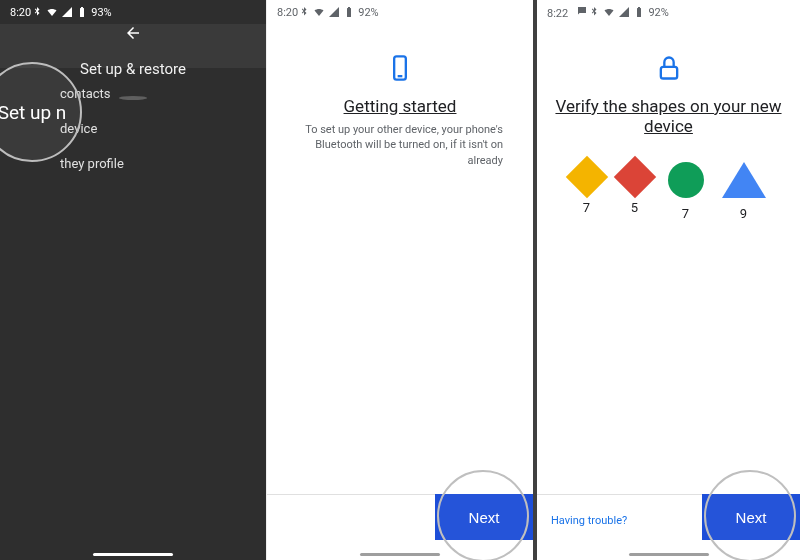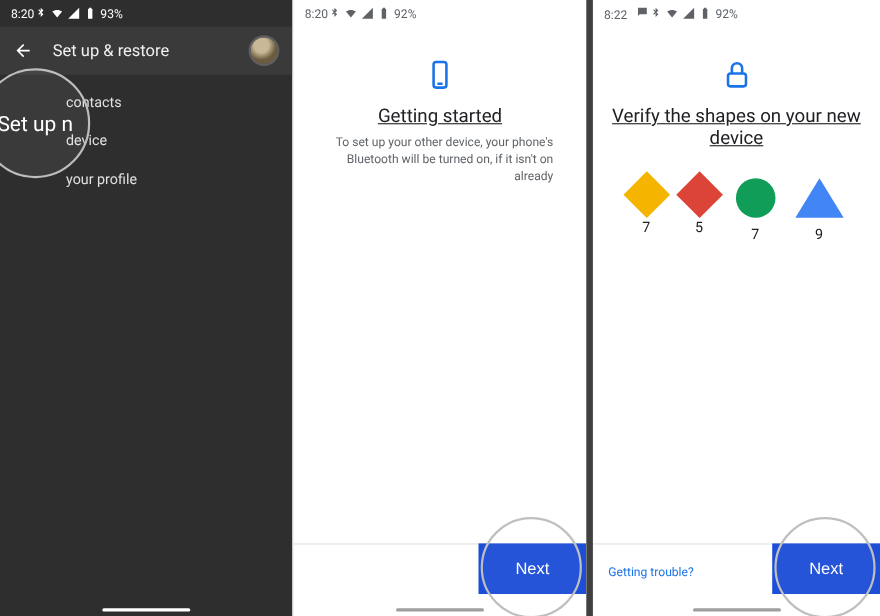--- a/index.html
+++ b/index.html
@@ -11,21 +11,21 @@
       display: flex;
       overflow: hidden;
     }
     .panel {
       height: 560px;
       position: relative;
       overflow: hidden;
     }
     .panel-1 { width: 266px; background: #2e2e2e; color: #f1f1f1; }
     .panel-2 { width: 267px; background: #fff; color: #202124; border-left: 1px solid #eee; }
-    .panel-3 { width: 267px; background: #fff; color: #202124; border-left: 6px solid #404040; }
+    .panel-3 { width: 267px; background: #fff; color: #202124; border-left: 4px solid #404040; }
 
     
     .status-bar {
       height: 24px;
       display: flex;
       align-items: center;
       padding: 0 10px;
       font-size: 11px;
     }
     .panel-1 .status-bar { color: #fff; background: #2e2e2e; }
@@ -34,20 +34,21 @@
     .status-icon { display: inline-flex; width: 12px; height: 12px; }
 
     
     .appbar {
       height: 44px;
       display: flex;
       align-items: center;
       padding: 0 12px;
       gap: 18px;
       background: #3a3a3a;
+      flex-direction: column;
     }
     .back-arrow { width: 18px; height: 18px; }
     .appbar-title { font-size: 15px; flex: 1; color: #f1f1f1; }
     .avatar {
       width: 28px; height: 28px; border-radius: 50%;
       background: radial-gradient(circle at 40% 30%, #c9b897 0 30%, #6b5c3f 60%);
       border: 2px solid #5f5f5f;
     }
     .settings-list { padding: 8px 0; }
     .settings-item {
@@ -215,21 +216,21 @@
           <path d="M20 11H7.8l5.6-5.6L12 4l-8 8 8 8 1.4-1.4L7.8 13H20z"></path>
         </svg>
     </span>
     <span class="appbar-title">Set up &amp; restore</span>
     <span class="avatar"></span>
   </div>
 
   <div class="settings-list">
     <div class="settings-item">contacts</div>
     <div class="settings-item">device</div>
-    <div class="settings-item">your profile</div>
+    <div class="settings-item">they profile</div>
   </div>
 
   <div class="callout-circle">
     <span>Set up n</span>
   </div>
 
   <div class="nav-pill"></div>
 </div>
 
 <div class="panel panel-2">
@@ -333,20 +334,20 @@
     <div class="shape-cell">
       <div class="circle-green"></div>
       <span class="shape-num">7</span>
     </div>
     <div class="shape-cell">
       <div class="triangle-blue"></div>
       <span class="shape-num">9</span>
     </div>
   </div>
 
-  <a class="trouble-link">Getting trouble?</a>
+  <a class="trouble-link">Having trouble?</a>
   <div class="bottom-bar"></div>
   <button class="next-btn">
     <span>Next</span>
   </button>
   <div class="next-highlight"></div>
   <div class="nav-pill"></div>
 </div>
 
 </body></html>

